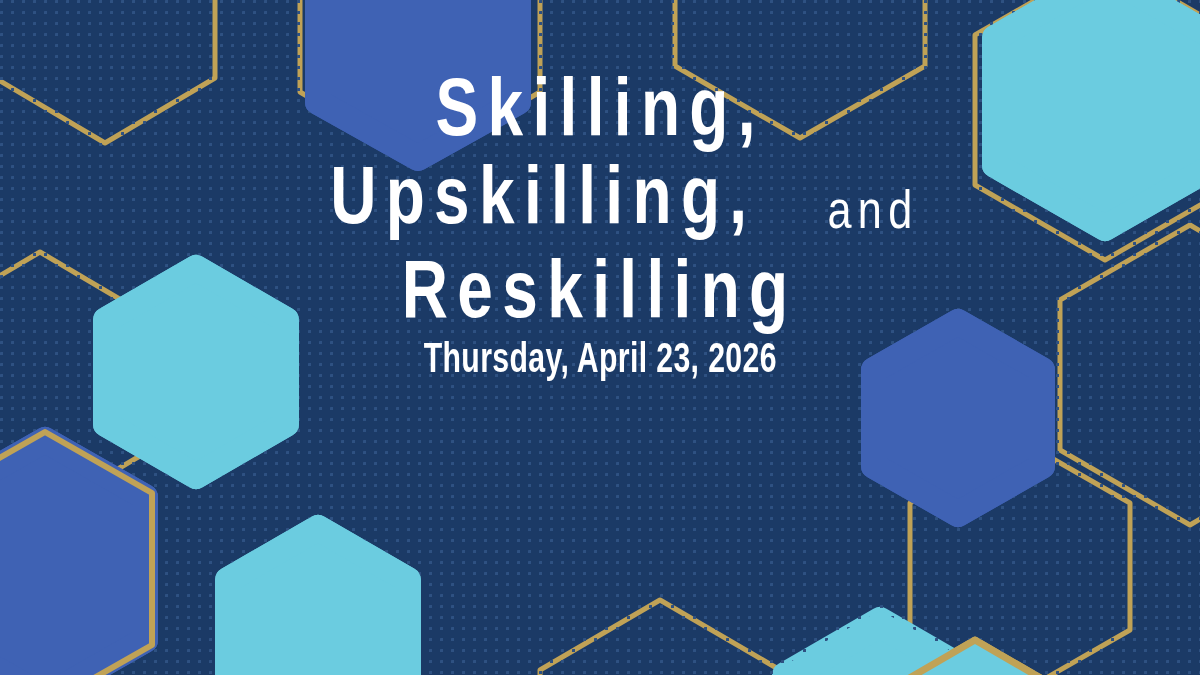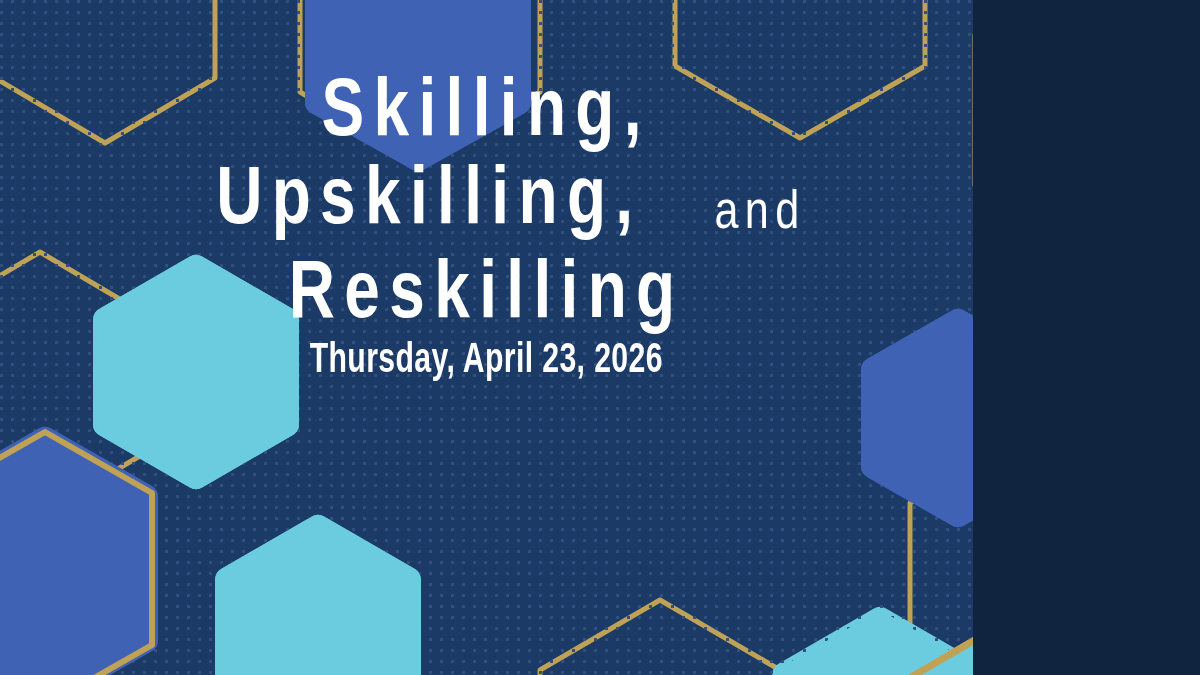--- a/index.html
+++ b/index.html
@@ -2,21 +2,21 @@
 <html><head>
 <meta charset="utf-8">
 <style>
   html, body {
     margin: 0;
     padding: 0;
     background: #11243f;
   }
   #stage {
     position: relative;
-    width: 973px;
+    width: 1200px;
     height: 675px;
     overflow: hidden;
     background-color: #1b3a66;
     font-family: "Liberation Sans", sans-serif;
   }
 
   
   #dots {
     position: absolute;
     inset: 0;

